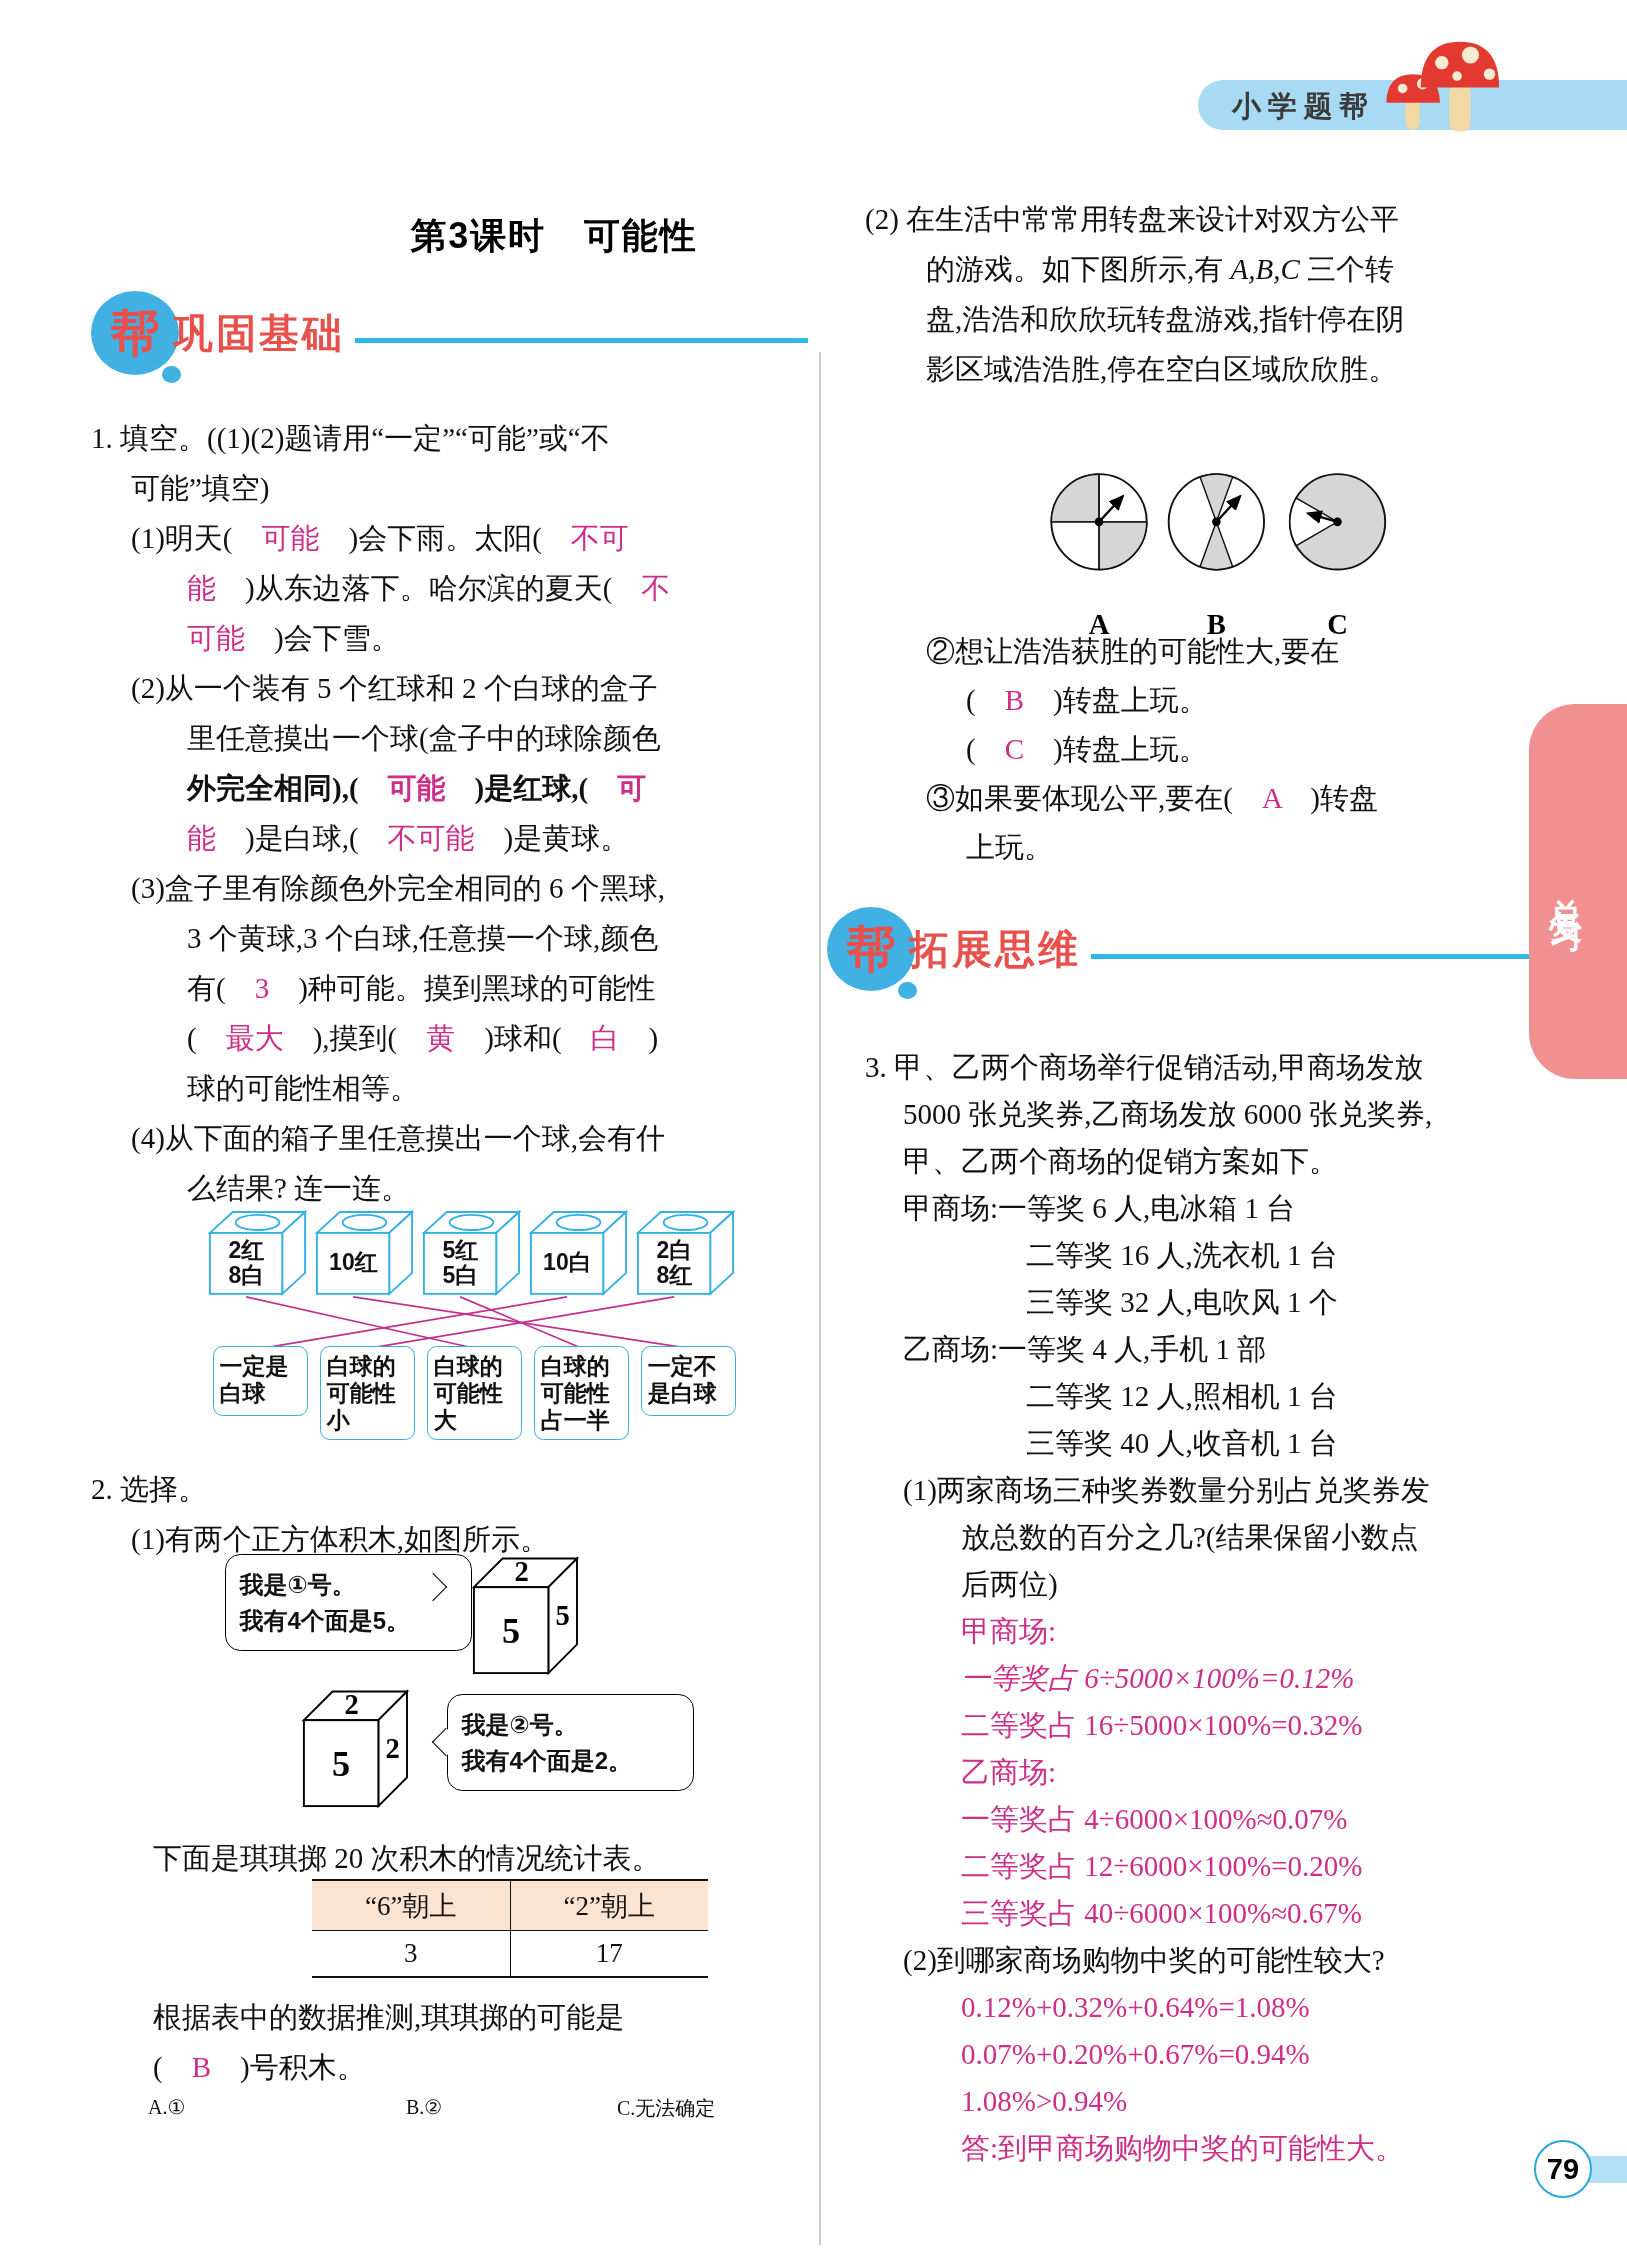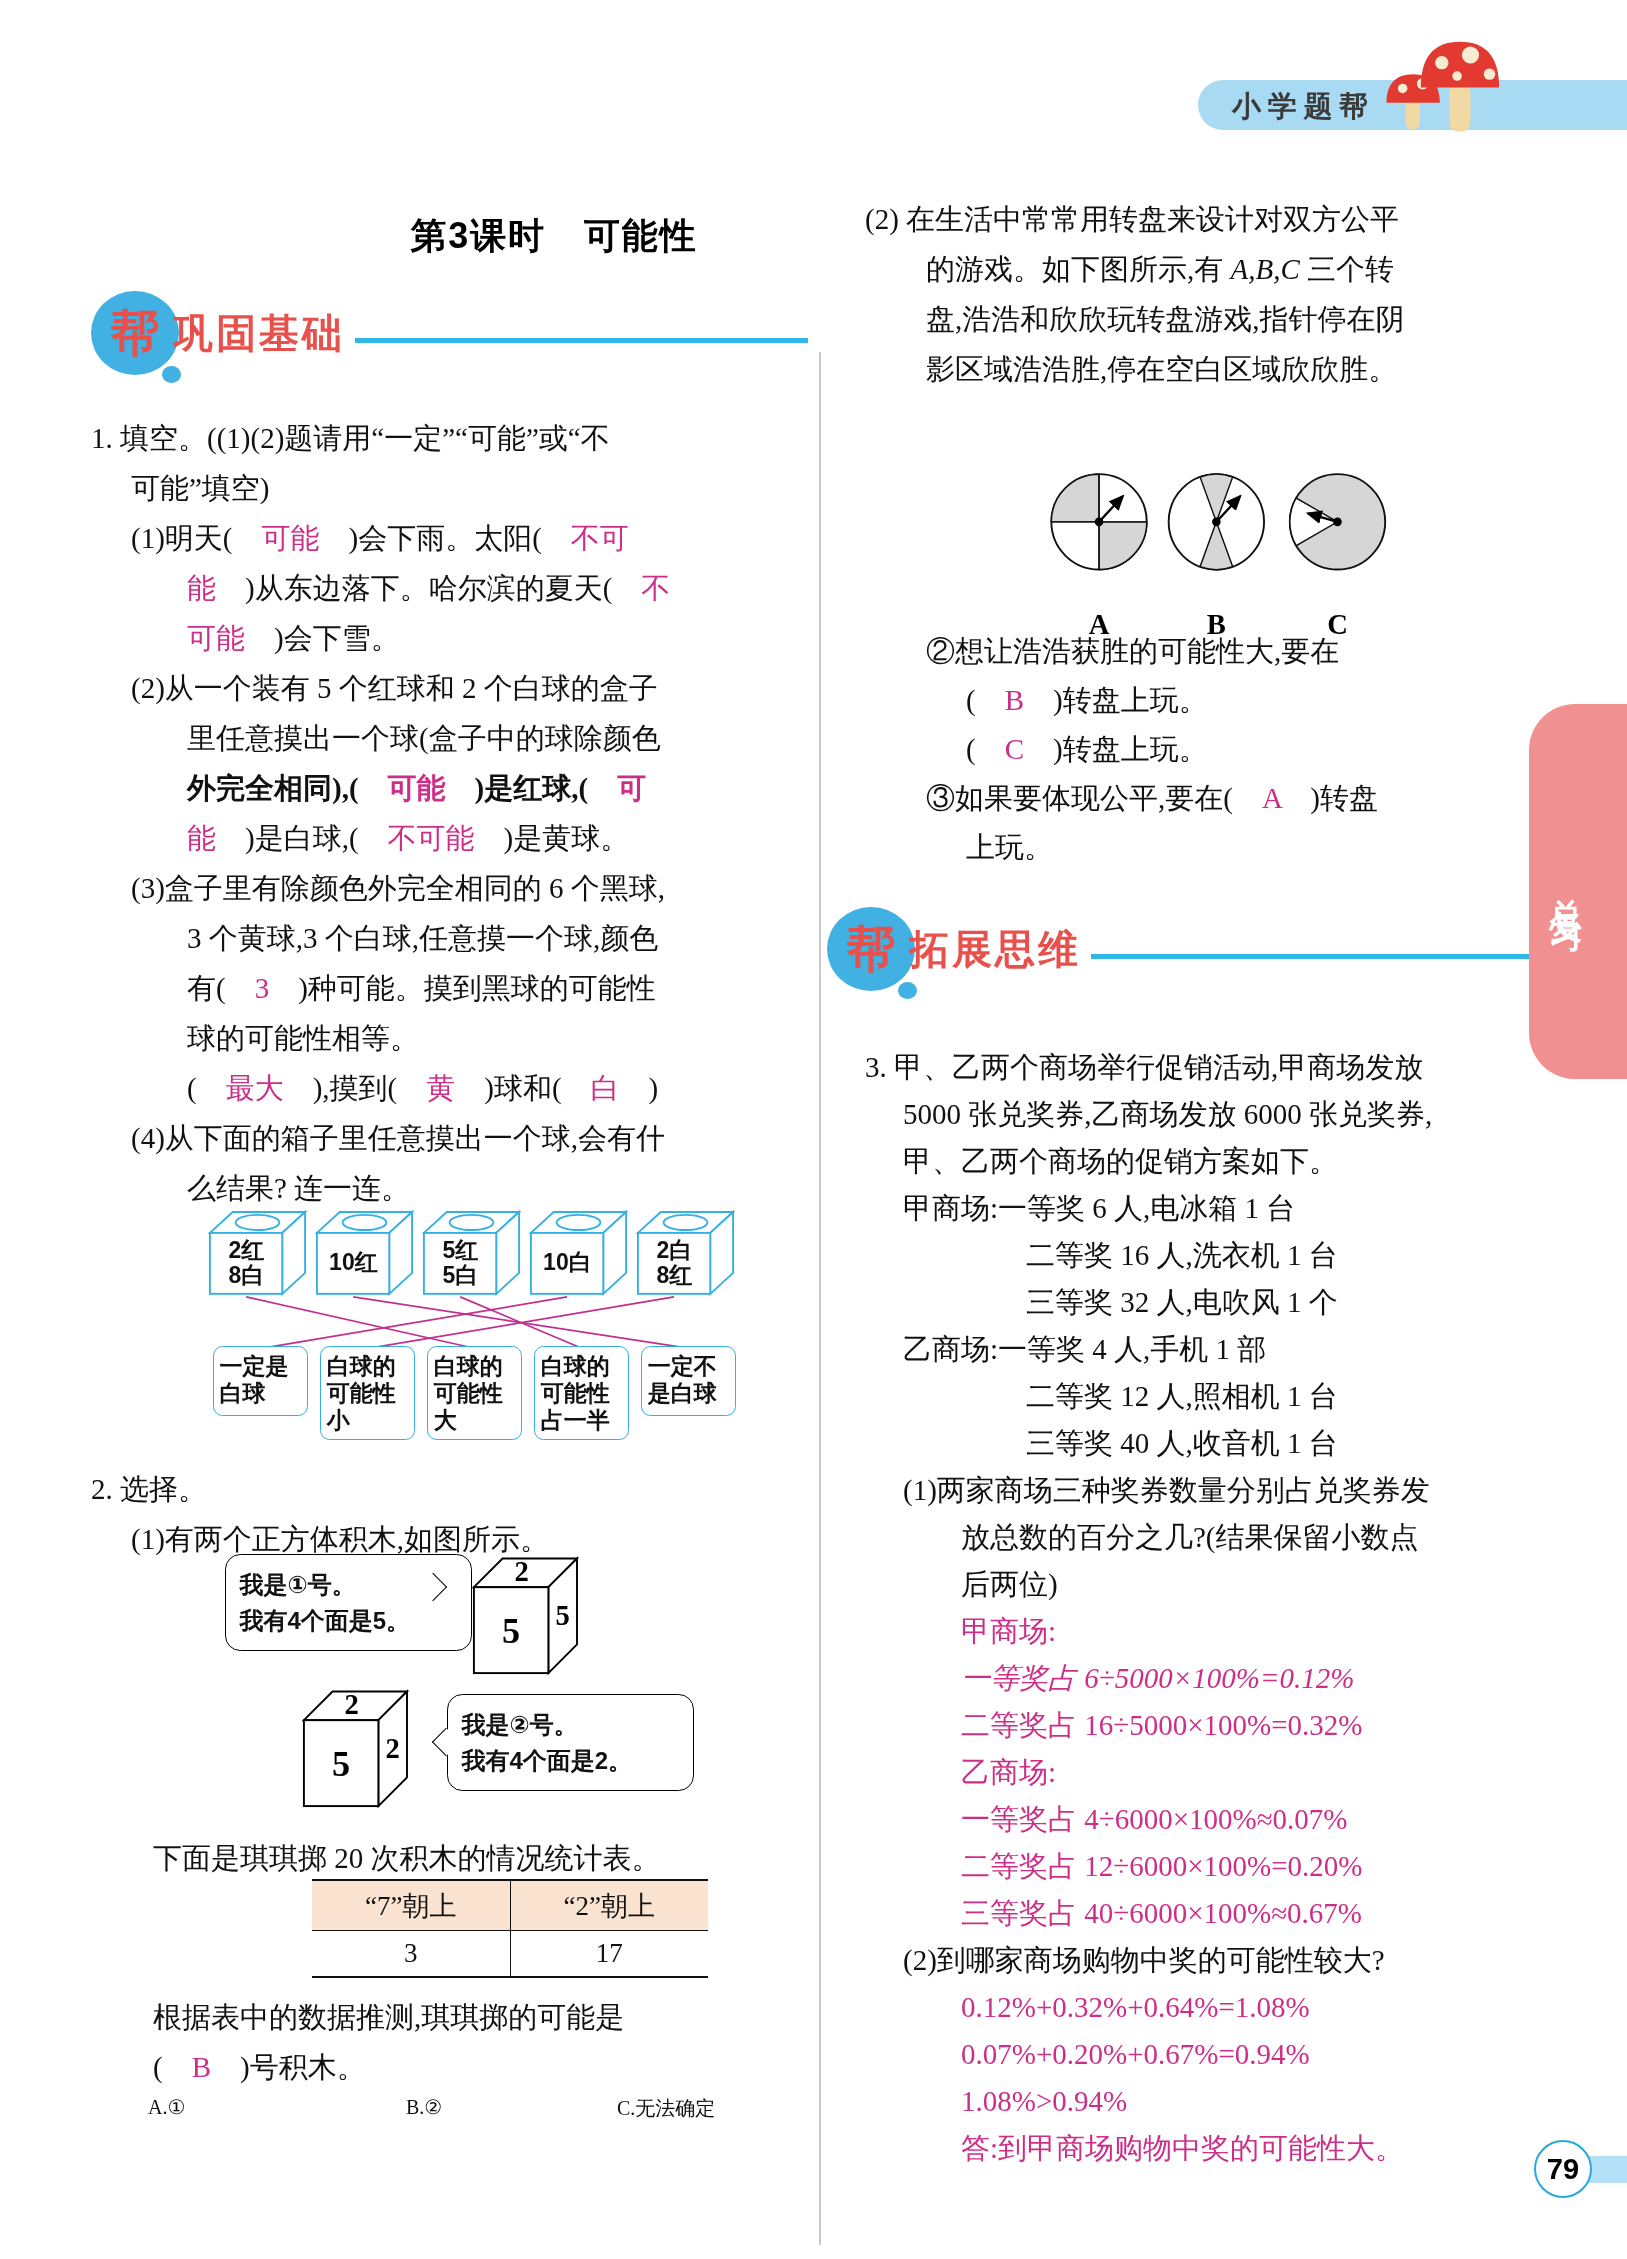--- a/index.html
+++ b/index.html
@@ -122,22 +122,22 @@
       <div class="tline" style="padding-left: 40px;"><span>(1)明天(</span><span class="m">　可能　</span><span>)会下雨。太阳(</span><span class="m">　不可</span></div>
       <div class="tline" style="padding-left: 96px;"><span class="m">能</span><span>　)从东边落下。哈尔滨的夏天(</span><span class="m">　不</span></div>
       <div class="tline" style="padding-left: 96px;"><span class="m">可能</span><span>　)会下雪。</span></div>
       <div class="tline" style="padding-left: 40px;"><span>(2)从一个装有 5 个红球和 2 个白球的盒子</span></div>
       <div class="tline" style="padding-left: 96px;"><span>里任意摸出一个球(盒子中的球除颜色</span></div>
       <div class="tline" style="padding-left: 96px; font-weight: bold;"><span>外完全相同),(</span><span class="m">　可能　</span><span>)是红球,(</span><span class="m">　可</span></div>
       <div class="tline" style="padding-left: 96px;"><span class="m">能</span><span>　)是白球,(</span><span class="m">　不可能　</span><span>)是黄球。</span></div>
       <div class="tline" style="padding-left: 40px;"><span>(3)盒子里有除颜色外完全相同的 6 个黑球,</span></div>
       <div class="tline" style="padding-left: 96px;"><span>3 个黄球,3 个白球,任意摸一个球,颜色</span></div>
       <div class="tline" style="padding-left: 96px;"><span>有(</span><span class="m">　3　</span><span>)种可能。摸到黑球的可能性</span></div>
+      <div class="tline" style="padding-left: 96px;"><span>(</span><span class="m">　最大　</span><span>),摸到(</span><span class="m">　黄　</span><span>)球和(</span><span class="m">　白　</span><span>)</span></div>
       <div class="tline" style="padding-left: 96px;"><span>球的可能性相等。</span></div>
-      <div class="tline" style="padding-left: 96px;"><span>(</span><span class="m">　最大　</span><span>),摸到(</span><span class="m">　黄　</span><span>)球和(</span><span class="m">　白　</span><span>)</span></div>
       <div class="tline" style="padding-left: 40px;"><span>(4)从下面的箱子里任意摸出一个球,会有什</span></div>
       <div class="tline" style="padding-left: 96px;"><span>么结果? 连一连。</span></div>
     </div>
 
   <div class="connect">
     <div class="mbox" style="left:0px;">
       <svg width="99" height="90" viewBox="0 0 104 94">
         <polygon points="2,28 26,6 102,6 78,28" fill="#fff" stroke="#35b0e2" stroke-width="2"></polygon>
         <polygon points="78,28 102,6 102,70 78,92" fill="#fff" stroke="#35b0e2" stroke-width="2"></polygon>
         <rect x="2" y="28" width="76" height="64" fill="#fff" stroke="#35b0e2" stroke-width="2"></rect>
@@ -260,21 +260,21 @@
       <div>我有4个面是2。</div>
     </div>
   <div class="tail tail-l" style="left:436px;top:1732px;"></div>
 
   <div class="lines" style="left:153px;top:1833px;width:669px;">
       <div class="tline" style="padding-left: 0px;"><span>下面是琪琪掷 20 次积木的情况统计表。</span></div>
     </div>
 
   <div class="qtable">
     <div class="trow thead">
-      <div class="tcell">“7”朝上</div>
+      <div class="tcell">“6”朝上</div>
       <div class="tcell">“2”朝上</div>
     </div>
     <div class="trow">
       <div class="tcell">3</div>
       <div class="tcell">17</div>
     </div>
   </div>
 
   <div class="lines" style="left:91px;top:1992px;width:726px;">
       <div class="tline" style="padding-left: 62px;"><span>根据表中的数据推测,琪琪掷的可能是</span></div>

